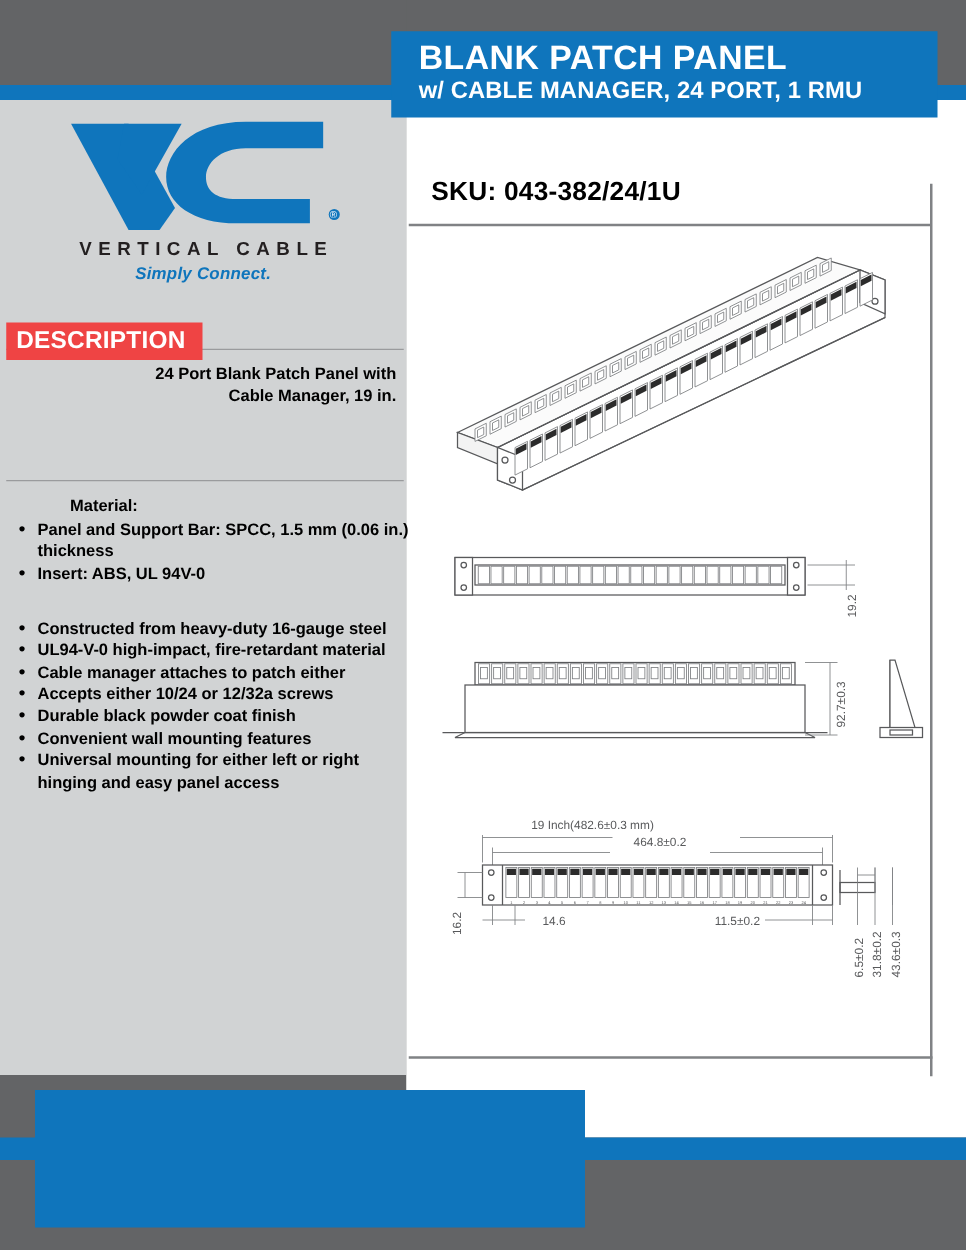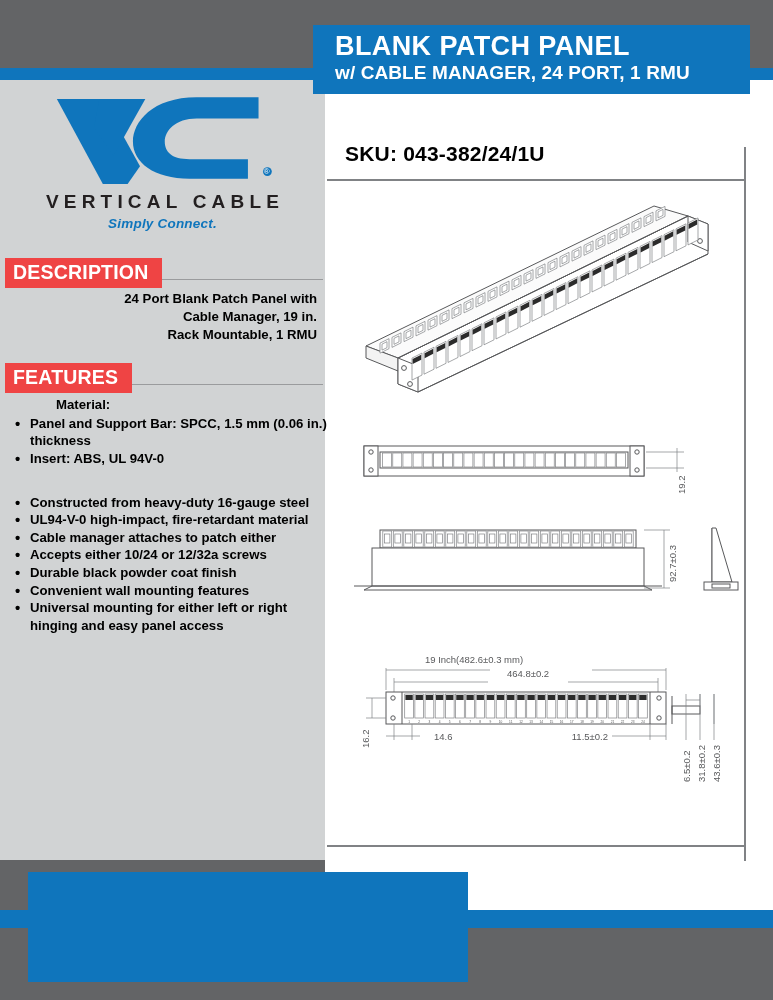--- a/index.html
+++ b/index.html
@@ -35,21 +35,21 @@
   }
   .title-sub{
     font-size:19px;font-weight:bold;letter-spacing:.1px;
     padding-left:22px;line-height:1.18;padding-top:1px;
   }
 
   
   .logo-wrap{position:absolute;left:0;top:92px;width:325px;text-align:center;}
   .logo-mark{width:230px;height:92px;display:block;margin:0 auto;}
   .logo-word{
-    font-size:19px;font-weight:bold;letter-spacing:5.2px;
+    font-size:15px;font-weight:bold;letter-spacing:5.2px;
     color:#231f20;margin-top:7px;padding-left:5px;
   }
   .logo-tag{font-size:13.5px;font-style:italic;font-weight:bold;margin-top:3px;letter-spacing:.2px;}
   .logo-tag .t1{color:#0f75bc;margin-top:45px;}
   .logo-tag .t2{color:#0f75bc;}
 
   
   .sec-head{
     position:absolute;left:5px;background:#ef4444;color:#fff;
     font-size:19.5px;font-weight:bold;letter-spacing:.2px;
@@ -136,25 +136,23 @@
       <span class="t1">Simply</span>
       <span class="t2">Connect.</span>
     </div>
   </div>
 
   <div class="sec-rule" id="desc-rule"></div>
   <div class="sec-head" id="desc-head">DESCRIPTION</div>
   <div class="desc-body">
     <div>24 Port Blank Patch Panel with</div>
     <div>Cable Manager, 19 in.</div>
-    <div>Rack Mountable, 1 RMU</div>
   </div>
 
   <div class="sec-rule" id="feat-rule"></div>
-  <div class="sec-head" id="feat-head">FEATURES</div>
   <div class="feat-body">
     <div class="feat-label">Material:</div>
     <ul class="bullets">
       <li>Panel and Support Bar: SPCC, 1.5 mm (0.06 in.) thickness</li>
       <li>Insert: ABS, UL 94V-0</li>
     </ul>
     <div class="gap-block"></div>
     <ul class="bullets">
       <li>Constructed from heavy-duty 16-gauge steel</li>
       <li>UL94-V-0 high-impact, fire-retardant material</li>

